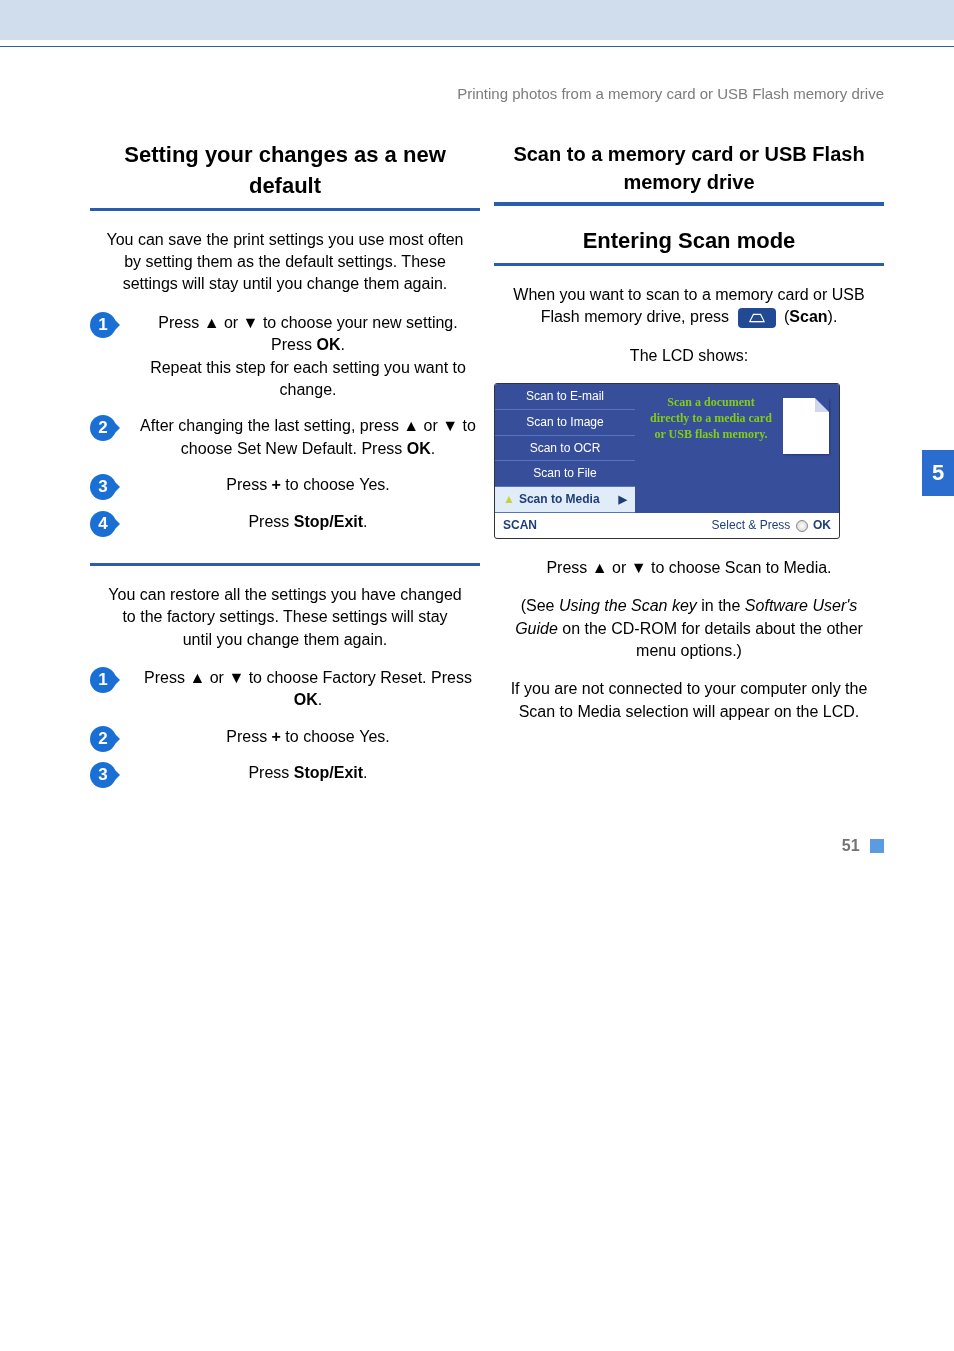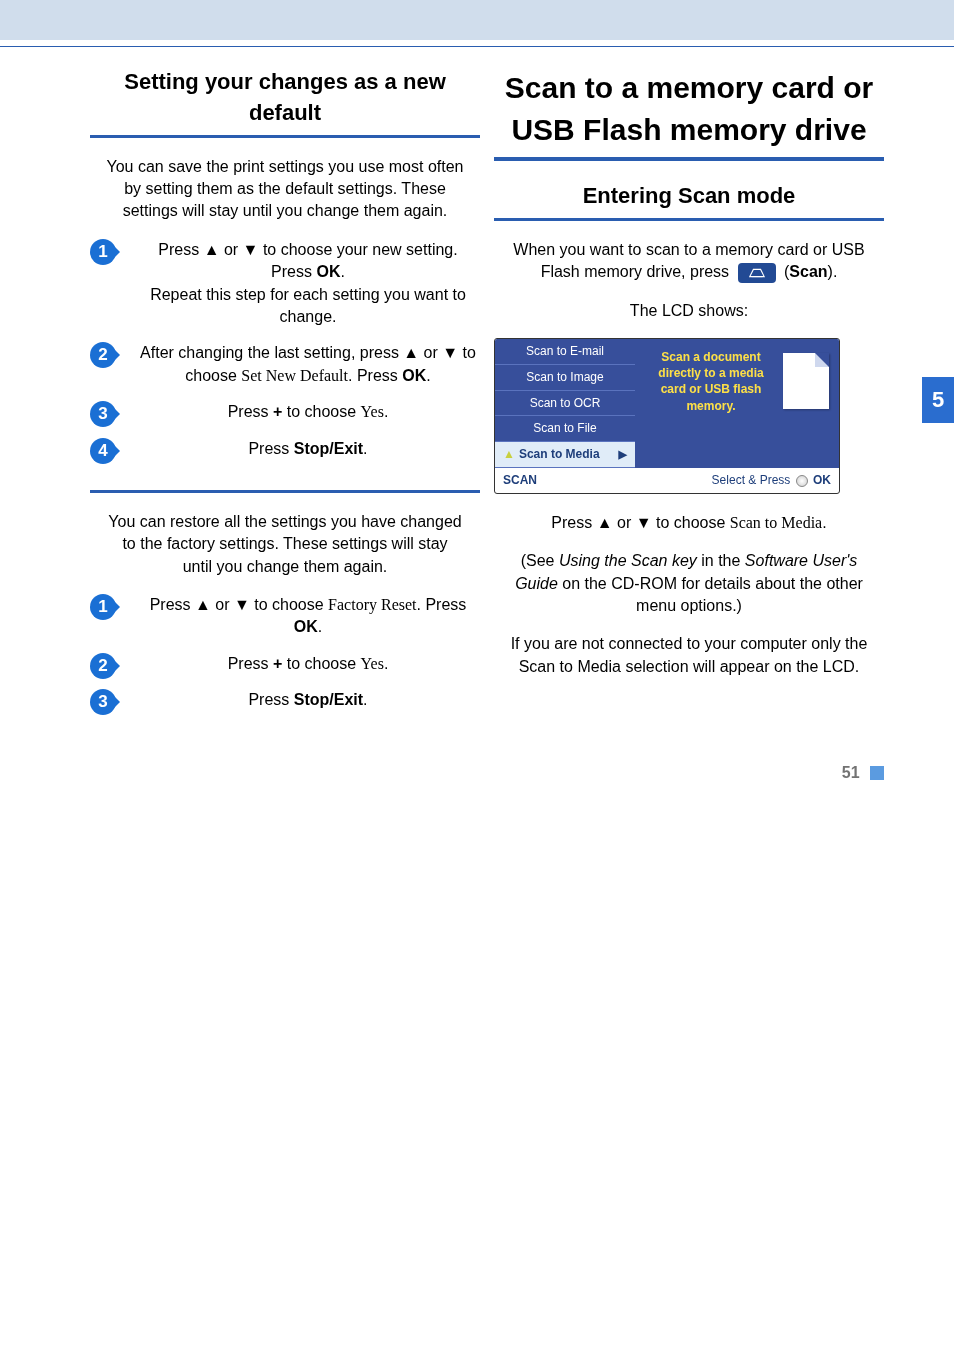--- a/index.html
+++ b/index.html
@@ -12,41 +12,41 @@
     width: 954px;
   }
   .top-bar { background: #d0ddec; height: 40px; }
   .rule-top { border-bottom: 1px solid #2a5db0; margin-top: 6px; }
   .page { padding: 20px 70px 20px 90px; position: relative; }
   .breadcrumb { text-align: right; color: #7c7c7c; font-size: 15px; margin: 16px 0 36px; }
   .columns { display: flex; gap: 14px; text-align: center; }
   .col { flex: 1; min-width: 0; }
   h2.section { font-size: 22px; font-weight: bold; margin-bottom: 4px; }
   .section-under { border-bottom: 3px solid #2a5db0; margin: 6px 0 18px; }
-  h1.main { font-size: 30px; font-weight: bold; margin-bottom: 4px; }
+  h1.main { font-size: 20px; font-weight: bold; margin-bottom: 4px; }
   .main-under { border-bottom: 4px solid #2a5db0; margin: 6px 0 20px; }
   p { margin: 0 16px 16px; }
   ol.steps { list-style: none; padding: 0; margin: 0 0 30px; }
   ol.steps li { position: relative; padding-left: 46px; margin-bottom: 14px; }
   .badge {
     position: absolute; left: 0; top: 0;
     width: 26px; height: 26px; border-radius: 50%;
     background: #1a6fd4; color: #fff;
     font-weight: bold; font-size: 17px;
     display: flex; align-items: center; justify-content: center;
   }
   .badge::after {
     content: ""; position: absolute; right: -4px; top: 50%;
     transform: translateY(-50%);
     width: 0; height: 0;
     border-top: 6px solid transparent;
     border-bottom: 6px solid transparent;
     border-left: 6px solid #1a6fd4;
   }
-  .mono { font-family: Liberation Serif, serif; }
+  .mono { font-family: Liberation Sans, sans-serif; }
   .side-tab {
     position: absolute; right: -70px; top: 310px;
     width: 32px; height: 46px;
     background: #2a6dcf; color: #fff;
     display: flex; align-items: center; justify-content: center;
     font-size: 22px; font-weight: bold;
   }
   .lcd {
     width: 346px; background: #fff; border: 1px solid #333;
     border-radius: 3px; overflow: hidden;
@@ -63,21 +63,21 @@
     display: flex; justify-content: space-between; align-items: center;
     font-weight: bold;
   }
   .lcd-left .item.active .tri {
     color: #1e3e7a; font-size: 11px;
   }
   .lcd-left .item .bullet-up { color: #c8d040; margin-right: 4px; }
   .lcd-right {
     flex: 1; padding: 10px 10px 10px 12px;
     display: flex; align-items: flex-start; gap: 8px;
-    color: #fde047; font-size: 12px; font-weight: bold;
+    color: #84cc16; font-size: 12px; font-weight: bold; font-family: Liberation Serif, serif;
   }
   .lcd-right-text { flex: 1; line-height: 1.35; }
   .doc-icon {
     width: 46px; height: 56px; background: #fff;
     position: relative; margin-top: 4px;
     box-shadow: 1px 1px 2px rgba(0,0,0,0.3);
   }
   .doc-icon::before {
     content: ""; position: absolute; right: 0; top: 0;
     width: 0; height: 0;
@@ -107,20 +107,21 @@
   b { font-weight: bold; }
   em.italic { font-style: italic; }
 </style>
 </head>
 <body>
 
 <div class="top-bar"></div>
 <div class="rule-top"></div>
 
 <div class="page">
+  <div class="breadcrumb">Printing photos from a memory card or USB Flash memory drive</div>
 
   <div class="columns">
     <div class="col" style="position:relative;">
       <h2 class="section">Setting your changes as a new default</h2>
       <div class="section-under"></div>
       <p>You can save the print settings you use most often by setting them as the default settings. These settings will stay until you change them again.</p>
 
       <ol class="steps">
         <li>
           <span class="badge">1</span>

